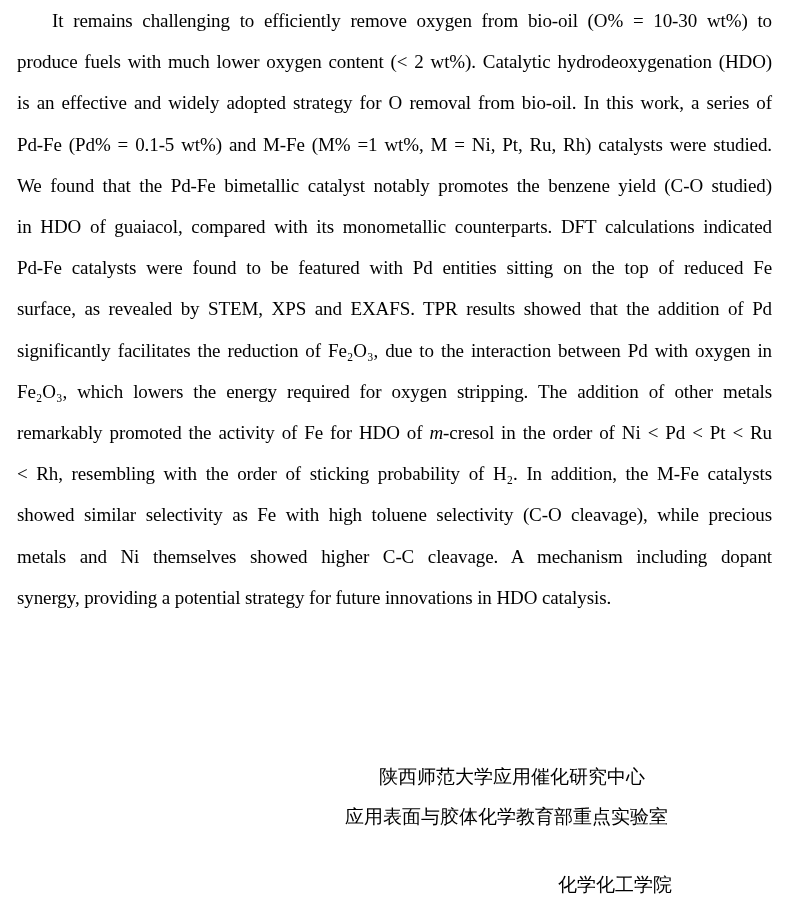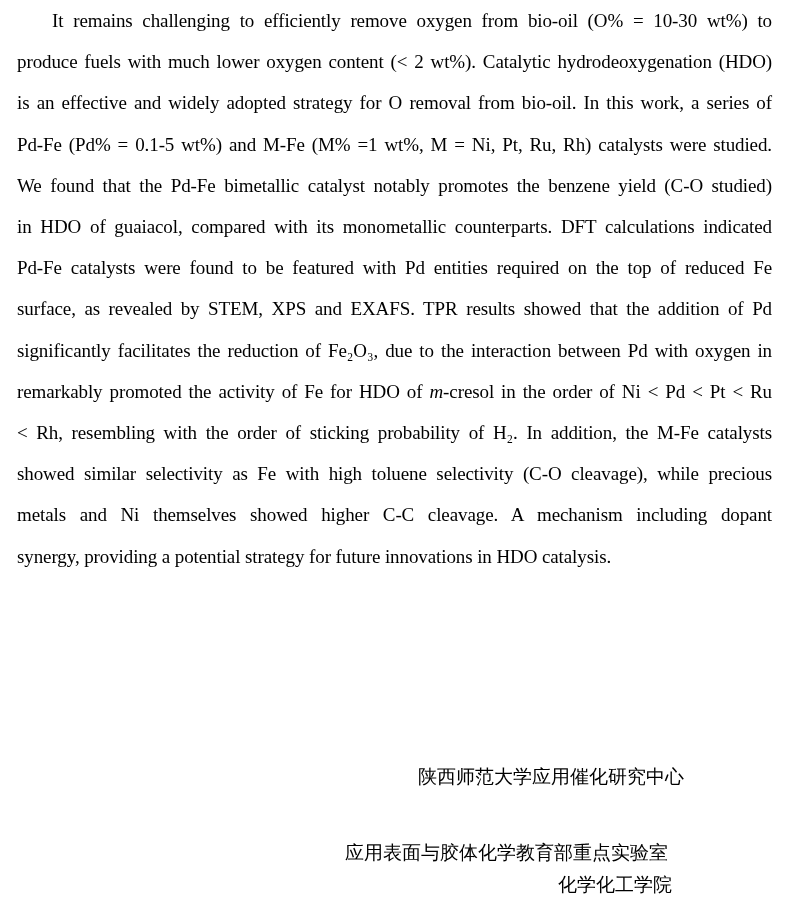--- a/index.html
+++ b/index.html
@@ -31,39 +31,40 @@
   .line.last { text-align-last: left; }
   .it { font-style: italic; }
   .aff-line {
     position: absolute;
     font-size: 19px;
     line-height: 21px;
     white-space: nowrap;
     color: #000000;
     font-family: "Liberation Serif", "DejaVu Sans", serif;
   }
-  .aff-1 { top: 766px; left: 418px; }
-  .aff-2 { top: 842px; left: 345px; text-align: center; }
+  .aff-1 { top: 766px; left: 379px; }
+  .aff-2 { top: 806px; left: 345px; text-align: center; }
   .aff-3 { top: 846px; left: 558px; margin-top: 28px; }
 </style>
 </head>
 <body>
 
 <div class="page">
 
   <div class="abstract">
     <div class="line first"><span>It remains challenging to efficiently remove oxygen from bio-oil (O% = 10-30 wt%) to</span></div>
     <div class="line"><span>produce fuels with much lower oxygen content (&lt; 2 wt%). Catalytic hydrodeoxygenation (HDO)</span></div>
     <div class="line"><span>is an effective and widely adopted strategy for O removal from bio-oil. In this work, a series of</span></div>
     <div class="line"><span>Pd-Fe (Pd% = 0.1-5 wt%) and M-Fe (M% =1 wt%, M = Ni, Pt, Ru, Rh) catalysts were studied.</span></div>
     <div class="line"><span>We found that the Pd-Fe bimetallic catalyst notably promotes the benzene yield (C-O studied)</span></div>
     <div class="line"><span>in HDO of guaiacol, compared with its monometallic counterparts. DFT calculations indicated</span></div>
-    <div class="line"><span>Pd-Fe catalysts were found to be featured with Pd entities required on the top of reduced Fe</span></div>
+    <div class="line"><span>Pd-Fe catalysts were found to be featured with Pd entities sitting on the top of reduced Fe</span></div>
     <div class="line"><span>surface, as revealed by STEM, XPS and EXAFS. TPR results showed that the addition of Pd</span></div>
     <div class="line"><span>significantly facilitates the reduction of Fe₂O₃, due to the interaction between Pd with oxygen in</span></div>
+    <div class="line"><span>Fe₂O₃, which lowers the energy required for oxygen stripping. The addition of other metals</span></div>
     <div class="line"><span>remarkably promoted the activity of Fe for HDO of </span><span class="it">m</span><span>-cresol in the order of Ni &lt; Pd &lt; Pt &lt; Ru</span></div>
     <div class="line"><span>&lt; Rh, resembling with the order of sticking probability of H₂. In addition, the M-Fe catalysts</span></div>
     <div class="line"><span>showed similar selectivity as Fe with high toluene selectivity (C-O cleavage), while precious</span></div>
     <div class="line"><span>metals and Ni themselves showed higher C-C cleavage. A mechanism including dopant</span></div>
     <div class="line last"><span>synergy, providing a potential strategy for future innovations in HDO catalysis.</span></div>
   </div>
 
   <div class="aff-line aff-1">陕西师范大学应用催化研究中心</div>
   <div class="aff-line aff-2">应用表面与胶体化学教育部重点实验室</div>
   <div class="aff-line aff-3">化学化工学院</div>

